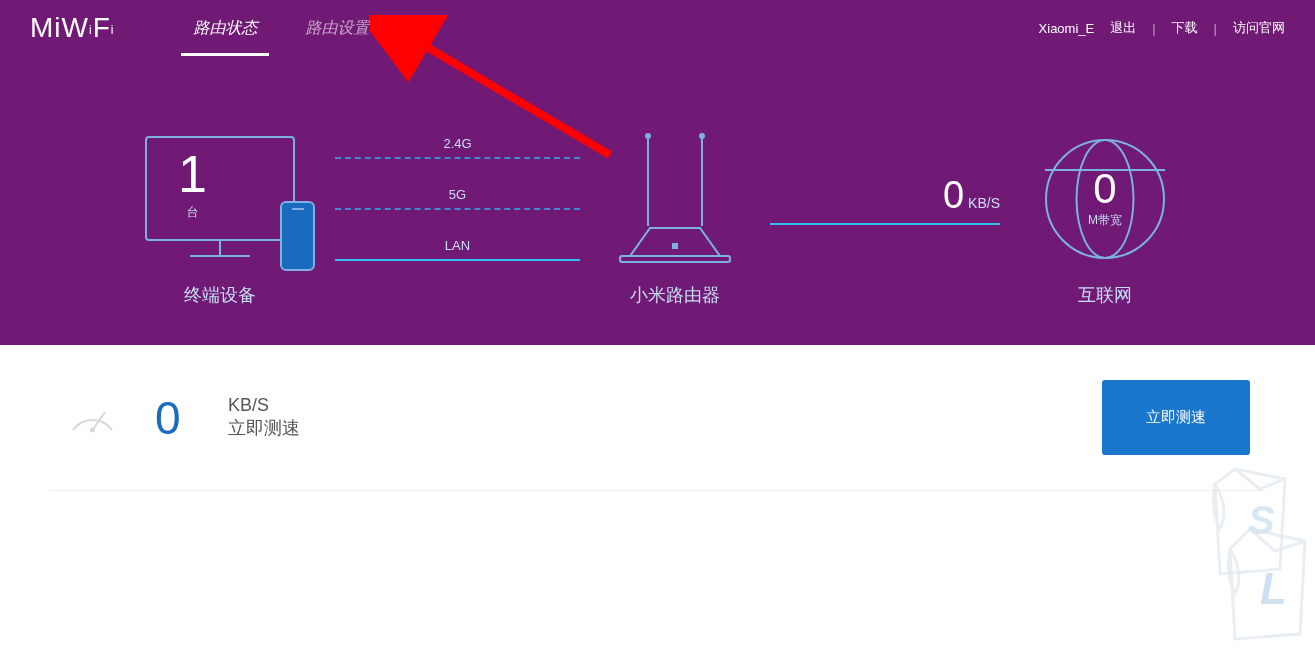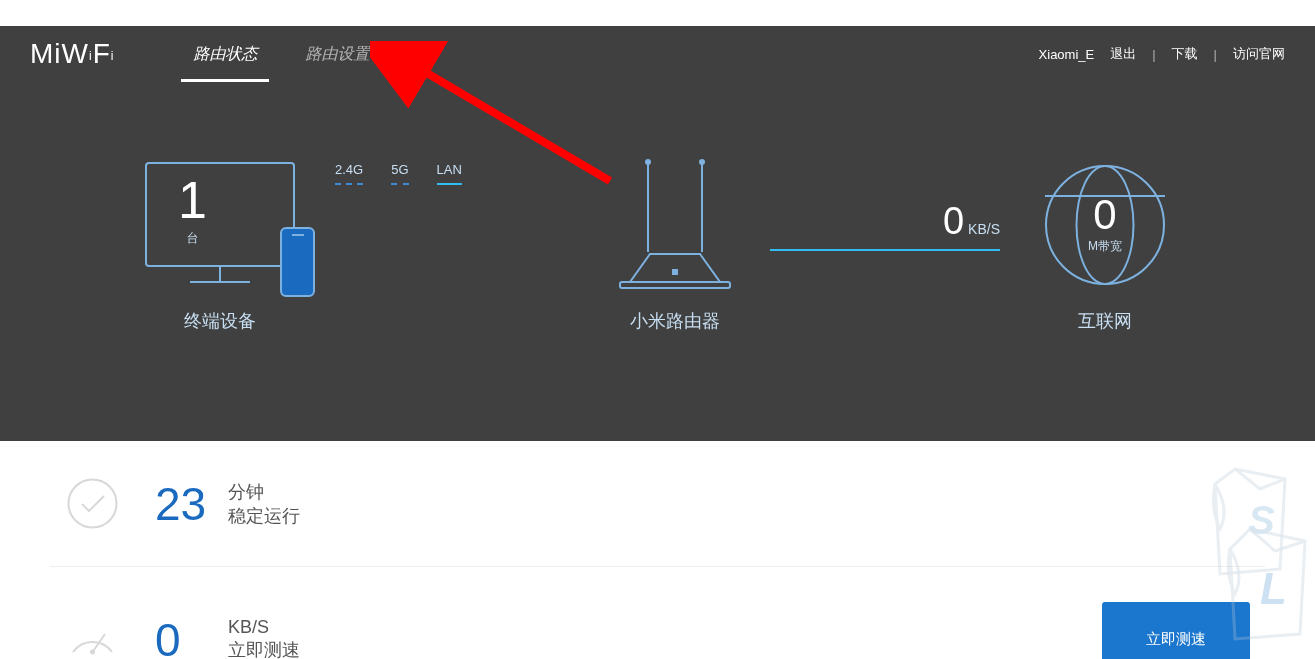--- a/index.html
+++ b/index.html
@@ -5,25 +5,24 @@
 * { margin: 0; padding: 0; box-sizing: border-box; }
 body {
   font-family: "Microsoft YaHei", -apple-system, Helvetica, Arial, sans-serif;
   background: #fff;
   width: 1315px;
   height: 659px;
   overflow: hidden;
   position: relative;
 }
 .hero {
-  background: #404040;
-  height: 415px;
+  background: #701a75;
+  height: 345px;
   position: relative;
   color: #fff;
-  margin-top: 26px;
 }
 .topbar {
   display: flex;
   align-items: center;
   height: 56px;
   padding: 0 30px;
 }
 .logo {
   font-size: 28px;
   font-weight: 100;
@@ -142,21 +141,21 @@
 }
 .badge-label {
   font-size: 18px;
   color: #c8dff3;
   margin-top: 12px;
 }
 
 .conns {
   width: 245px;
   display: flex;
-  flex-direction: row;
+  flex-direction: column;
   gap: 28px;
   margin: 0 10px 30px 10px;
   align-self: flex-start;
   padding-top: 10px;
 }
 .conn {
   text-align: center;
   font-size: 13px;
   color: #c8dff3;
 }
@@ -376,33 +375,20 @@
           <div class="big0" data-interactable="false">0</div>
           <div class="sub" data-interactable="false">M带宽</div>
         </div>
       </div>
       <div class="badge-label" data-interactable="false">互联网</div>
     </div>
   </div>
 </div>
 
 <div class="lower" data-interactable="false">
-  <div class="row" data-interactable="false">
-    <div class="icon" data-interactable="false">
-      <svg width="55" height="55" viewBox="0 0 55 55">
-        <circle cx="27.5" cy="27.5" r="24" fill="none" stroke="#d8d8d8" stroke-width="2"></circle>
-        <path d="M17 28 L24 35 L39 20" fill="none" stroke="#d8d8d8" stroke-width="2"></path>
-      </svg>
-    </div>
-    <div class="value" data-interactable="false">23</div>
-    <div class="labels">
-      <div class="l1" data-interactable="false">分钟</div>
-      <div class="l2" data-interactable="false">稳定运行</div>
-    </div>
-  </div>
 
   <div class="row" data-interactable="false">
     <div class="icon" data-interactable="false">
       <svg width="55" height="55" viewBox="0 0 55 55">
         <path d="M8 40 A24 24 0 0 1 47 40" fill="none" stroke="#d8d8d8" stroke-width="2"></path>
         <line x1="27.5" y1="40" x2="40" y2="22" stroke="#d8d8d8" stroke-width="2"></line>
         <circle cx="27.5" cy="40" r="2.5" fill="#d8d8d8"></circle>
       </svg>
     </div>
     <div class="value" data-interactable="false">0</div>

